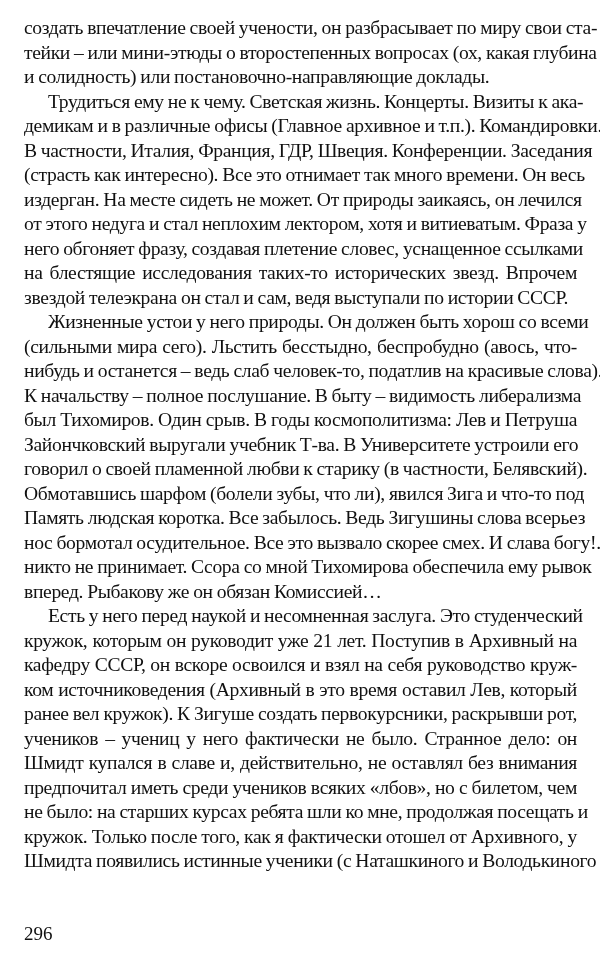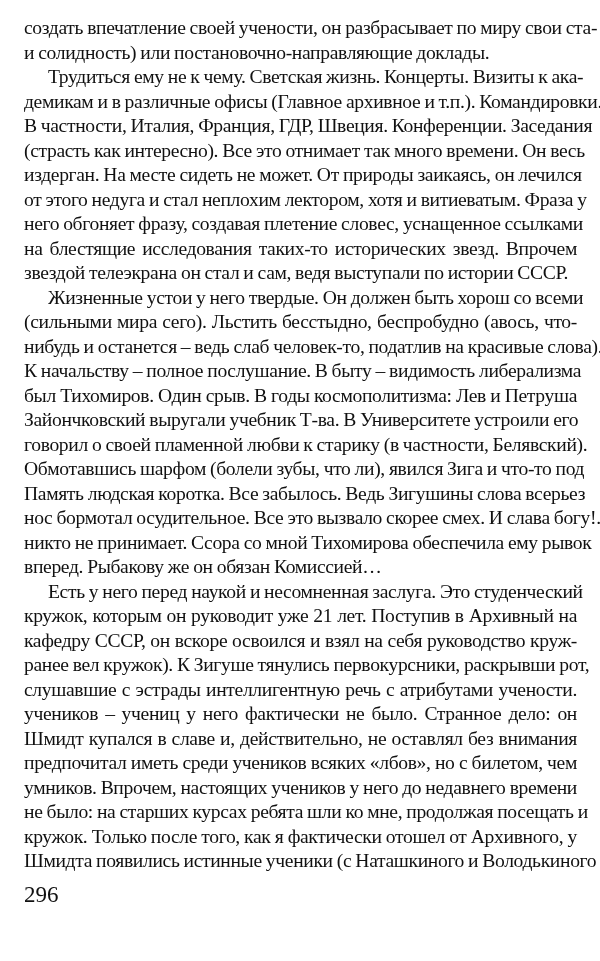--- a/index.html
+++ b/index.html
@@ -34,74 +34,74 @@
   }
   .line.indent {
     padding-left: 24px;
   }
   .line.last {
     text-align-last: left;
   }
   .page-number {
     position: absolute;
     left: 24px;
-    top: 884px;
+    top: 923px;
     font-family: "Liberation Serif", "DejaVu Serif", serif;
-    font-size: 23px;
+    font-size: 19px;
     line-height: 22px;
     color: #111111;
   }
 </style>
 </head>
 <body>
 
 <div class="page">
 
   <div>
     <span class="line">создать впечатление своей учености, он разбрасывает по миру свои ста-</span>
+    <span class="line">тейки – или мини-этюды о второстепенных вопросах (ох, какая глубина</span>
     <span class="line last">и солидность) или постановочно-направляющие доклады.</span>
   </div>
 
   <div>
     <span class="line indent">Трудиться ему не к чему. Светская жизнь. Концерты. Визиты к ака-</span>
     <span class="line">демикам и в различные офисы (Главное архивное и т.п.). Командировки.</span>
     <span class="line">В частности, Италия, Франция, ГДР, Швеция. Конференции. Заседания</span>
     <span class="line">(страсть как интересно). Все это отнимает так много времени. Он весь</span>
     <span class="line">издерган. На месте сидеть не может. От природы заикаясь, он лечился</span>
     <span class="line">от этого недуга и стал неплохим лектором, хотя и витиеватым. Фраза у</span>
     <span class="line">него обгоняет фразу, создавая плетение словес, уснащенное ссылками</span>
     <span class="line">на блестящие исследования таких-то исторических звезд. Впрочем</span>
     <span class="line last">звездой телеэкрана он стал и сам, ведя выступали по истории СССР.</span>
   </div>
 
   <div>
-    <span class="line indent">Жизненные устои у него твердые. Он должен быть хорош со всеми</span>
+    <span class="line indent">Жизненные устои у него природы. Он должен быть хорош со всеми</span>
     <span class="line">(сильными мира сего). Льстить бесстыдно, беспробудно (авось, что-</span>
     <span class="line">нибудь и останется – ведь слаб человек-то, податлив на красивые слова).</span>
     <span class="line">К начальству – полное послушание. В быту – видимость либерализма</span>
     <span class="line">был Тихомиров. Один срыв. В годы космополитизма: Лев и Петруша</span>
     <span class="line">Зайончковский выругали учебник Т-ва. В Университете устроили его</span>
     <span class="line">говорил о своей пламенной любви к старику (в частности, Белявский).</span>
     <span class="line">Обмотавшись шарфом (болели зубы, что ли), явился Зига и что-то под</span>
     <span class="line">Память людская коротка. Все забылось. Ведь Зигушины слова всерьез</span>
     <span class="line">нос бормотал осудительное. Все это вызвало скорее смех. И слава богу!.</span>
     <span class="line">никто не принимает. Ссора со мной Тихомирова обеспечила ему рывок</span>
     <span class="line last">вперед. Рыбакову же он обязан Комиссией…</span>
   </div>
 
   <div>
     <span class="line indent">Есть у него перед наукой и несомненная заслуга. Это студенческий</span>
     <span class="line">кружок, которым он руководит уже 21 лет. Поступив в Архивный на</span>
     <span class="line">кафедру СССР, он вскоре освоился и взял на себя руководство круж-</span>
-    <span class="line">ранее вел кружок). К Зигуше тянулись первокурсники, раскрывши рот,</span>
-    <span class="line">слушавшие с эстрады интеллигентную речь с атрибутами учености.</span>
+    <span class="line">ком источниковедения (Архивный в это время оставил Лев, который</span>
+    <span class="line">ранее вел кружок). К Зигуше создать первокурсники, раскрывши рот,</span>
     <span class="line">учеников – учениц у него фактически не было. Странное дело: он</span>
     <span class="line">Шмидт купался в славе и, действительно, не оставлял без внимания</span>
     <span class="line">предпочитал иметь среди учеников всяких «лбов», но с билетом, чем</span>
-    <span class="line">умников. Впрочем, настоящих учеников у него до недавнего времени</span>
     <span class="line">не было: на старших курсах ребята шли ко мне, продолжая посещать и</span>
     <span class="line">кружок. Только после того, как я фактически отошел от Архивного, у</span>
     <span class="line">Шмидта появились истинные ученики (с Наташкиного и Володькиного</span>
 
   </div>
 </div>
 
 <div class="page-number">296</div>
 
 </body></html>

